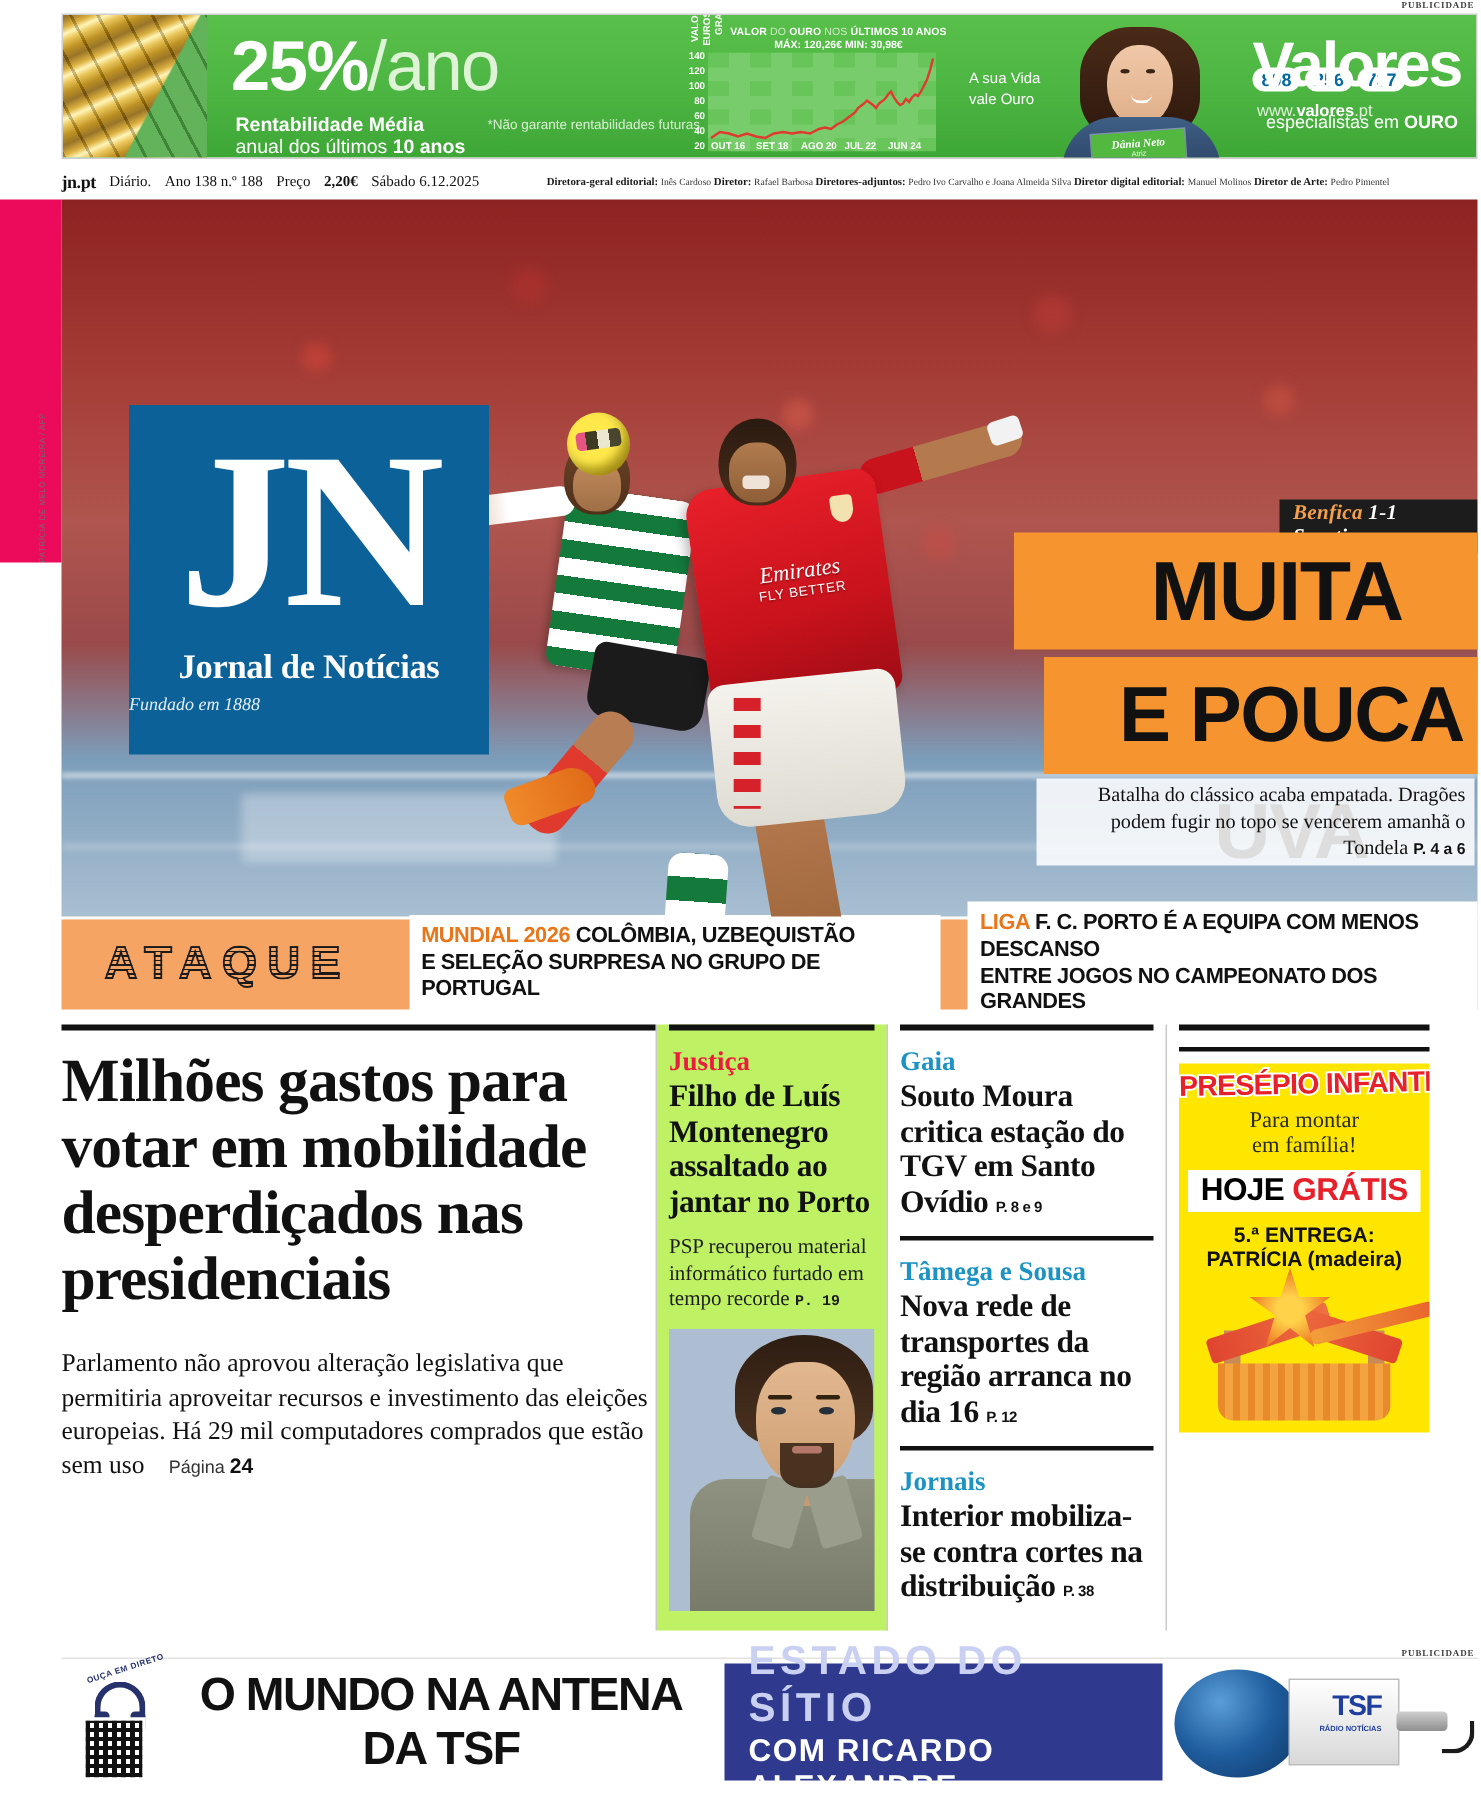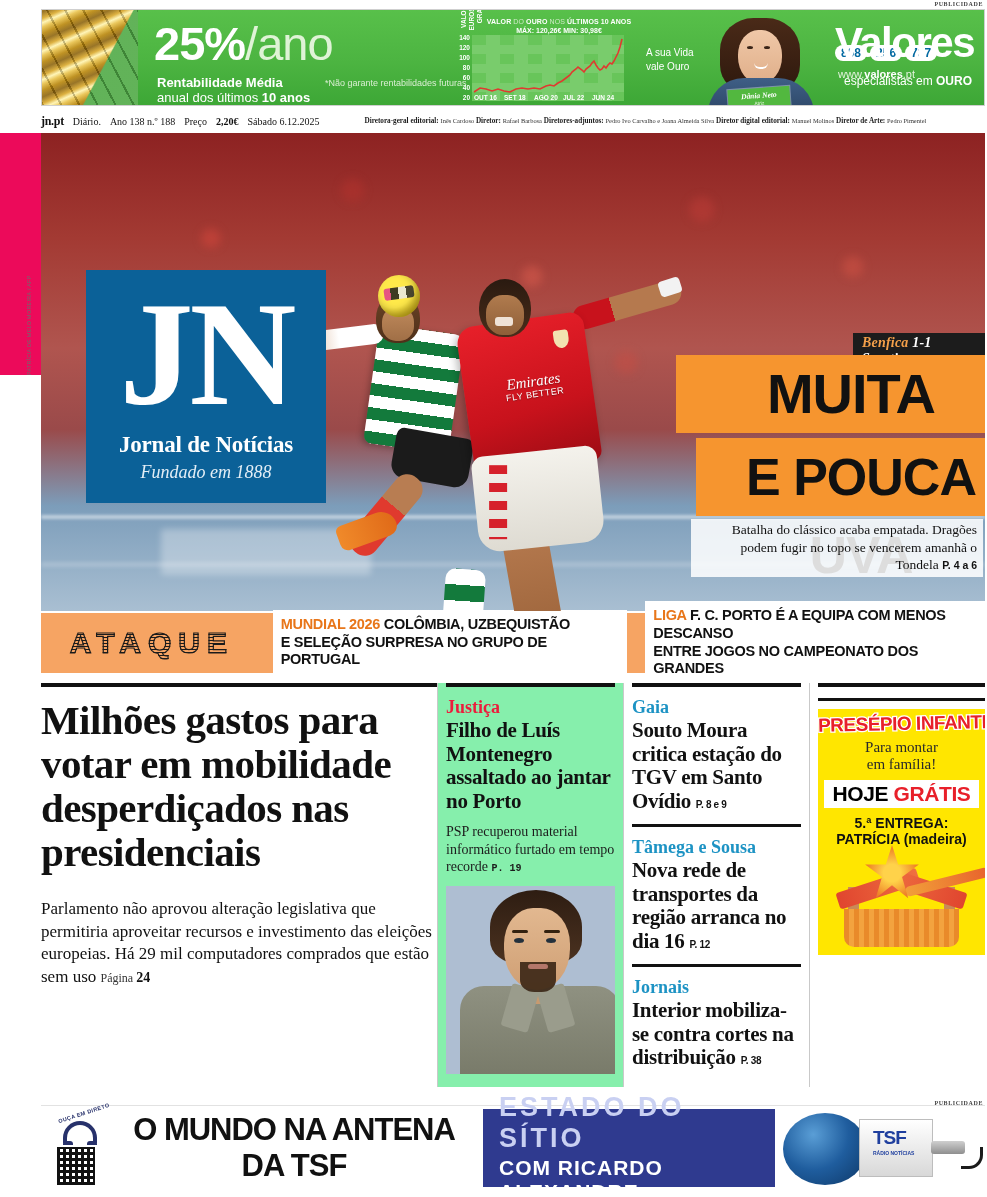--- a/index.html
+++ b/index.html
@@ -246,21 +246,21 @@
     font-weight:bold; font-size: 148px; line-height: 1;
     letter-spacing: -4px; text-align:center; padding-top: 10px;
   }
   #logobox .name {
     color:#ffffff; font-family:"Liberation Serif", serif;
     font-weight:bold; font-size: 23px; text-align:center; margin-top: 4px;
     letter-spacing: -.2px;
   }
   #logobox .founded {
     color:#e3eef6; font-family:"Liberation Serif", serif;
-    font-style: italic; font-size: 18px; text-align:center; margin-top: 4px;
+    font-style: italic; font-size: 12px; margin-top: 4px;
   }
 
   
   .player { position:absolute; }
   #ball {
     position:absolute; left: 337px; top: 142px; width: 42px; height: 42px;
     border-radius:50%;
     background: radial-gradient(circle at 35% 30%, #ffe94a 0 50%, #e8c91f 75%, #bfa010 100%);
     box-shadow: inset -4px -5px 8px rgba(0,0,0,.3);
     z-index: 7;
@@ -452,27 +452,27 @@
   #col-lead .headline {
     font-family:"Liberation Serif", serif; font-weight:bold;
     font-size: 41px; line-height: 1.07; color:#111; margin-top: 12px;
     letter-spacing: -.6px;
   }
   #col-lead .standfirst {
     font-family:"Liberation Serif", serif;
     font-size: 17px; line-height: 1.32; color:#111; margin-top: 24px;
   }
   #col-lead .standfirst .pg {
-    font-family:Liberation Serif, serif; font-size: 12px; color:#333;
+    font-family:Liberation Sans, sans-serif; font-size: 12px; color:#333;margin-left:12px;
   }
   #col-lead .standfirst .pg b { font-size: 14px; color:#111; }
 
   
   #col-justica {
-    width: 186px; padding: 0 8px; background:#86efac;
+    width: 154px; padding: 0 8px; background:#bef264;
     border-right: 1px solid #c9c9c9;
   }
   .kicker {
     font-family:"Liberation Serif", serif; font-weight:bold;
     font-size: 18px; margin-top: 10px;
   }
   .kicker.red { color:#ec1c3c; }
   .kicker.blue { color:#1d93c4; }
   .k-head {
     font-family:"Liberation Serif", serif; font-weight:bold;
@@ -647,21 +647,21 @@
     position:absolute; left: 8px; top: 6px; width: 84px; height: 72px;
     background: radial-gradient(circle at 36% 30%, #5a9ed6 0%, #1f5d9e 48%, #0c3563 100%);
     border-radius: 50%;
   }
   #tsfmic .body {
     position:absolute; left: 84px; top: 12px; width: 74px; height: 58px;
     background: linear-gradient(180deg,#ffffff,#d8d8d8);
     border: 1px solid #bdbdbd;
   }
   #tsfmic .logo {
-    position:absolute; left: 98px; top: 20px; width: 48px; text-align:left;
+    position:absolute; left: 98px; top: 20px; width: 48px; text-align:right;
     font-family:"Liberation Sans", sans-serif; font-weight:bold;
     font-size: 19px; color:#1f3f9e; letter-spacing:-1px;
   }
   #tsfmic .logo small {
     display:block; font-size: 5px; letter-spacing: 0; color:#1f3f9e; margin-top:1px;
   }
   #tsfmic .handle {
     position:absolute; left: 156px; top: 34px; width: 34px; height: 13px;
     background: linear-gradient(180deg,#cfcfcf,#8f8f8f); border-radius: 3px;
   }

